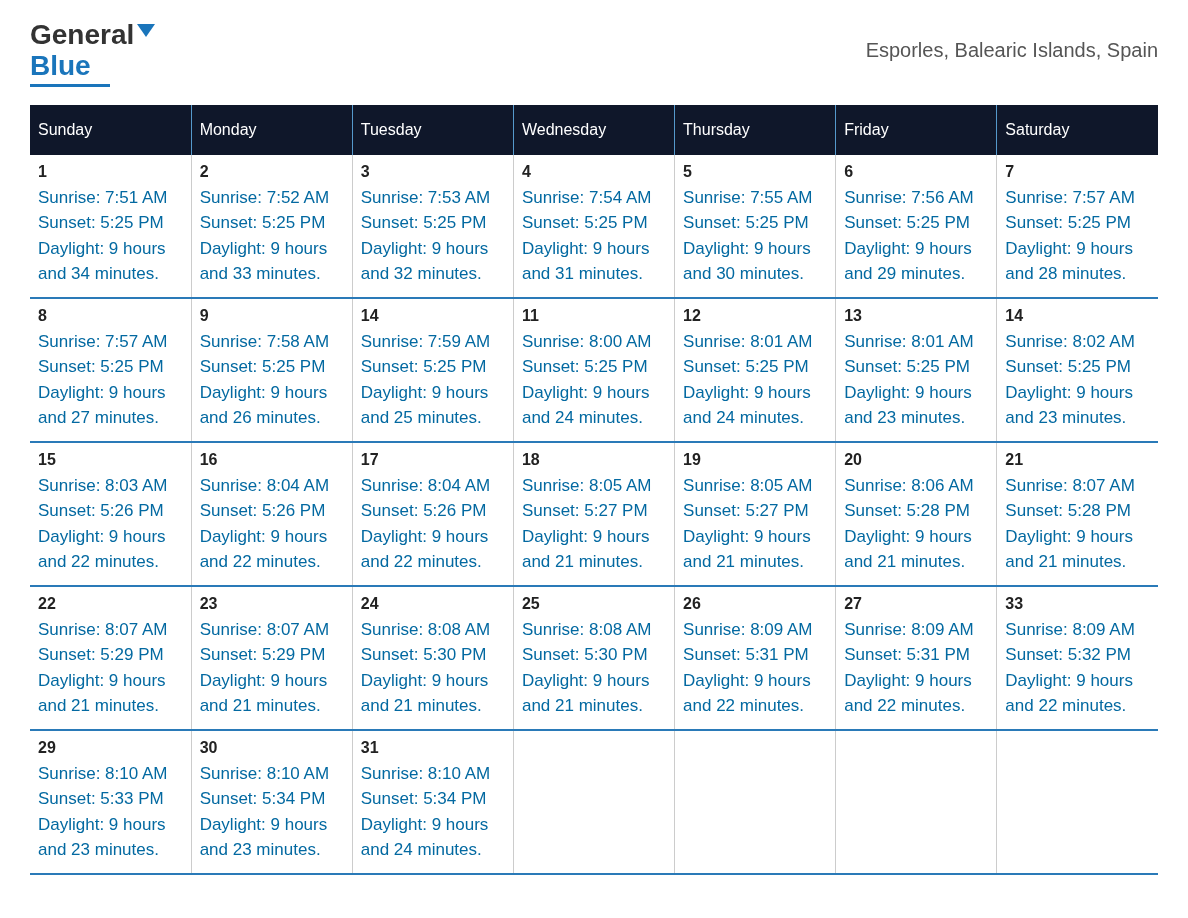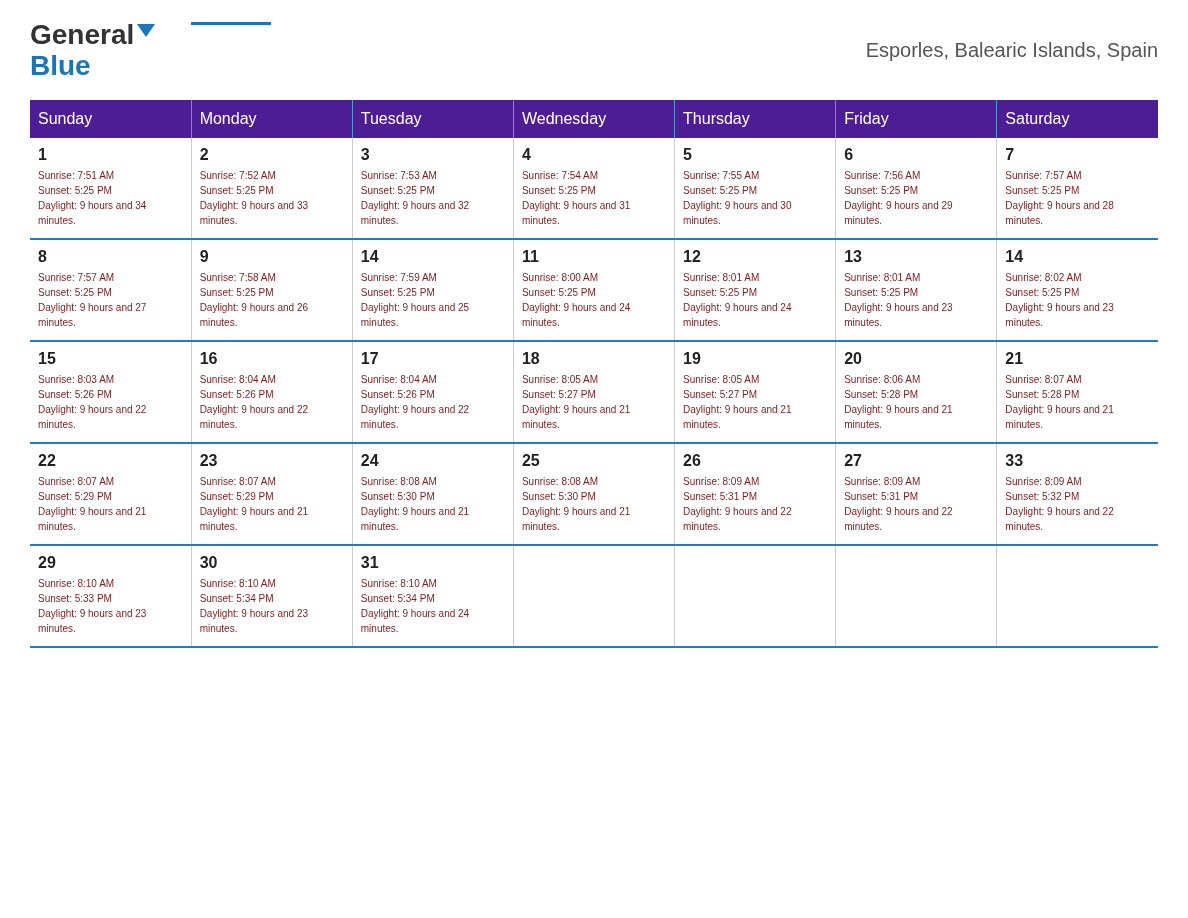--- a/index.html
+++ b/index.html
@@ -11,23 +11,22 @@
       padding: 20px 30px;
     }
     .header {
       display: flex;
       justify-content: space-between;
       align-items: flex-start;
       margin-bottom: 18px;
     }
     .logo {
       display: flex;
-      flex-direction: row;
+      flex-direction: column;
       align-items: flex-start;
-      gap: 36px;
     }
     .logo-text {
       font-size: 28px;
       font-weight: bold;
       color: #333;
       line-height: 1.1;
     }
     .logo-text .general { color: #333; }
     .logo-text .blue-part { color: #1a75bb; }
     .logo-line {
@@ -49,25 +48,25 @@
       font-size: 20px;
       color: #555;
       margin-top: 19px;
     }
     .calendar-table {
       width: 100%;
       border-collapse: collapse;
       table-layout: fixed;
     }
     .calendar-table th {
-      background: #4c1d95;
+      background: #0f172a;
       color: #fff;
       font-size: 16px;
       font-weight: normal;
-      padding: 10px 8px;
+      padding: 16px 8px;
       text-align: left;
       border-right: 1px solid #5599cc;
     }
     .calendar-table th:last-child {
       border-right: none;
     }
     .calendar-table td {
       vertical-align: top;
       padding: 8px 8px 10px 8px;
       border-right: 1px solid #ccc;
@@ -80,22 +79,22 @@
       border-right: none;
     }
     .day-number {
       font-size: 16px;
       font-weight: bold;
       color: #222;
       display: block;
       margin-bottom: 4px;
     }
     .day-info {
-      font-size: 10px;
-      color: #7f1d1d;
+      font-size: 17px;
+      color: #0369a1;
       line-height: 1.5;
     }
     .empty-cell {
       background: #fff;
     }
   </style>
 </head>
 <body>
 
 <div class="header">

